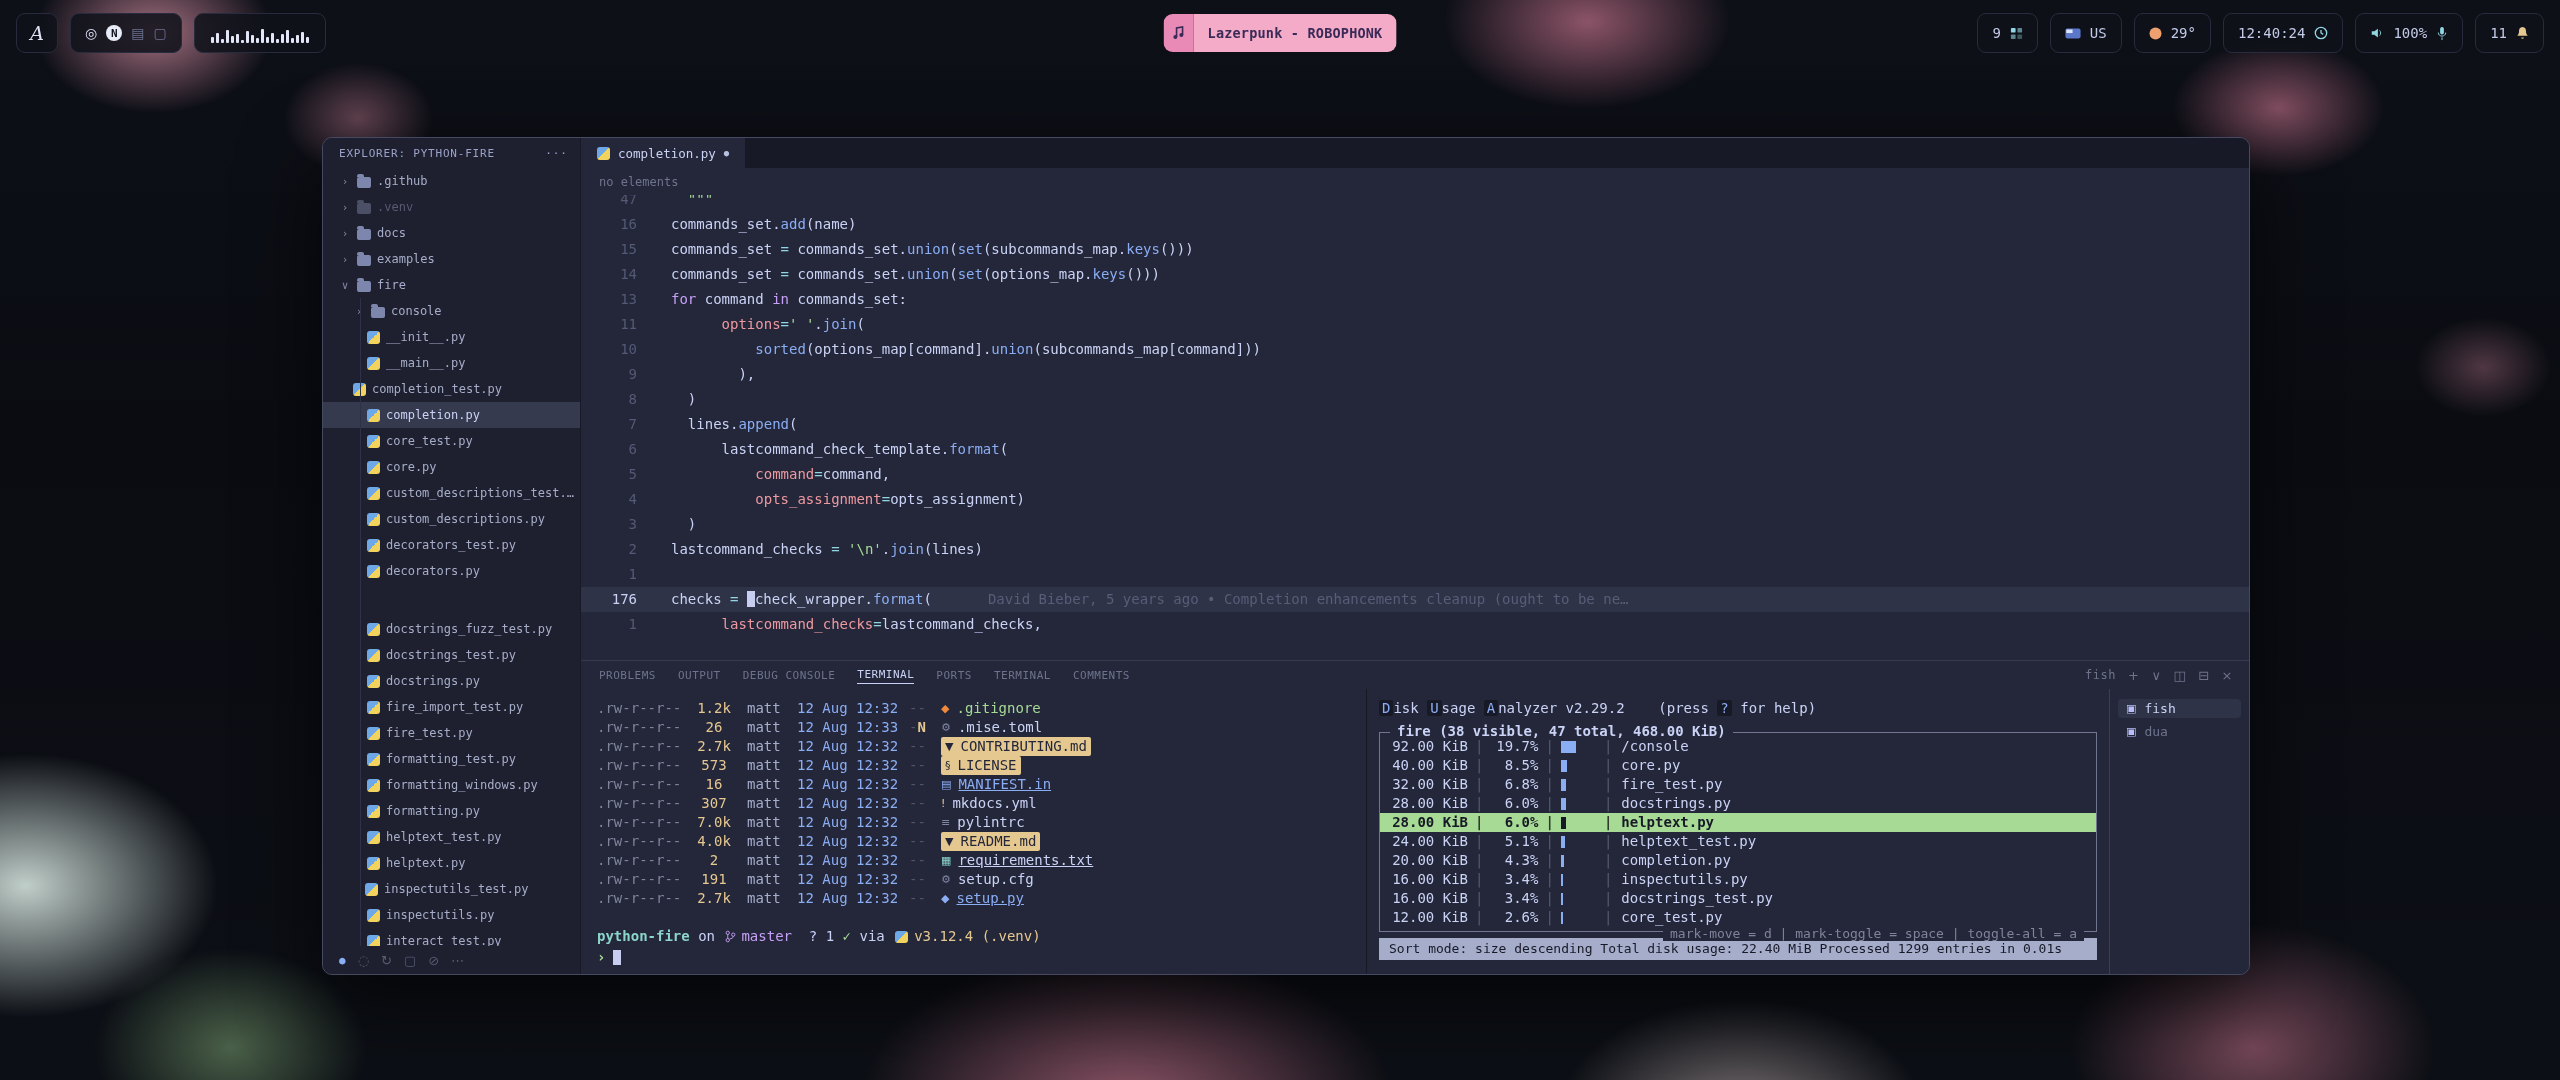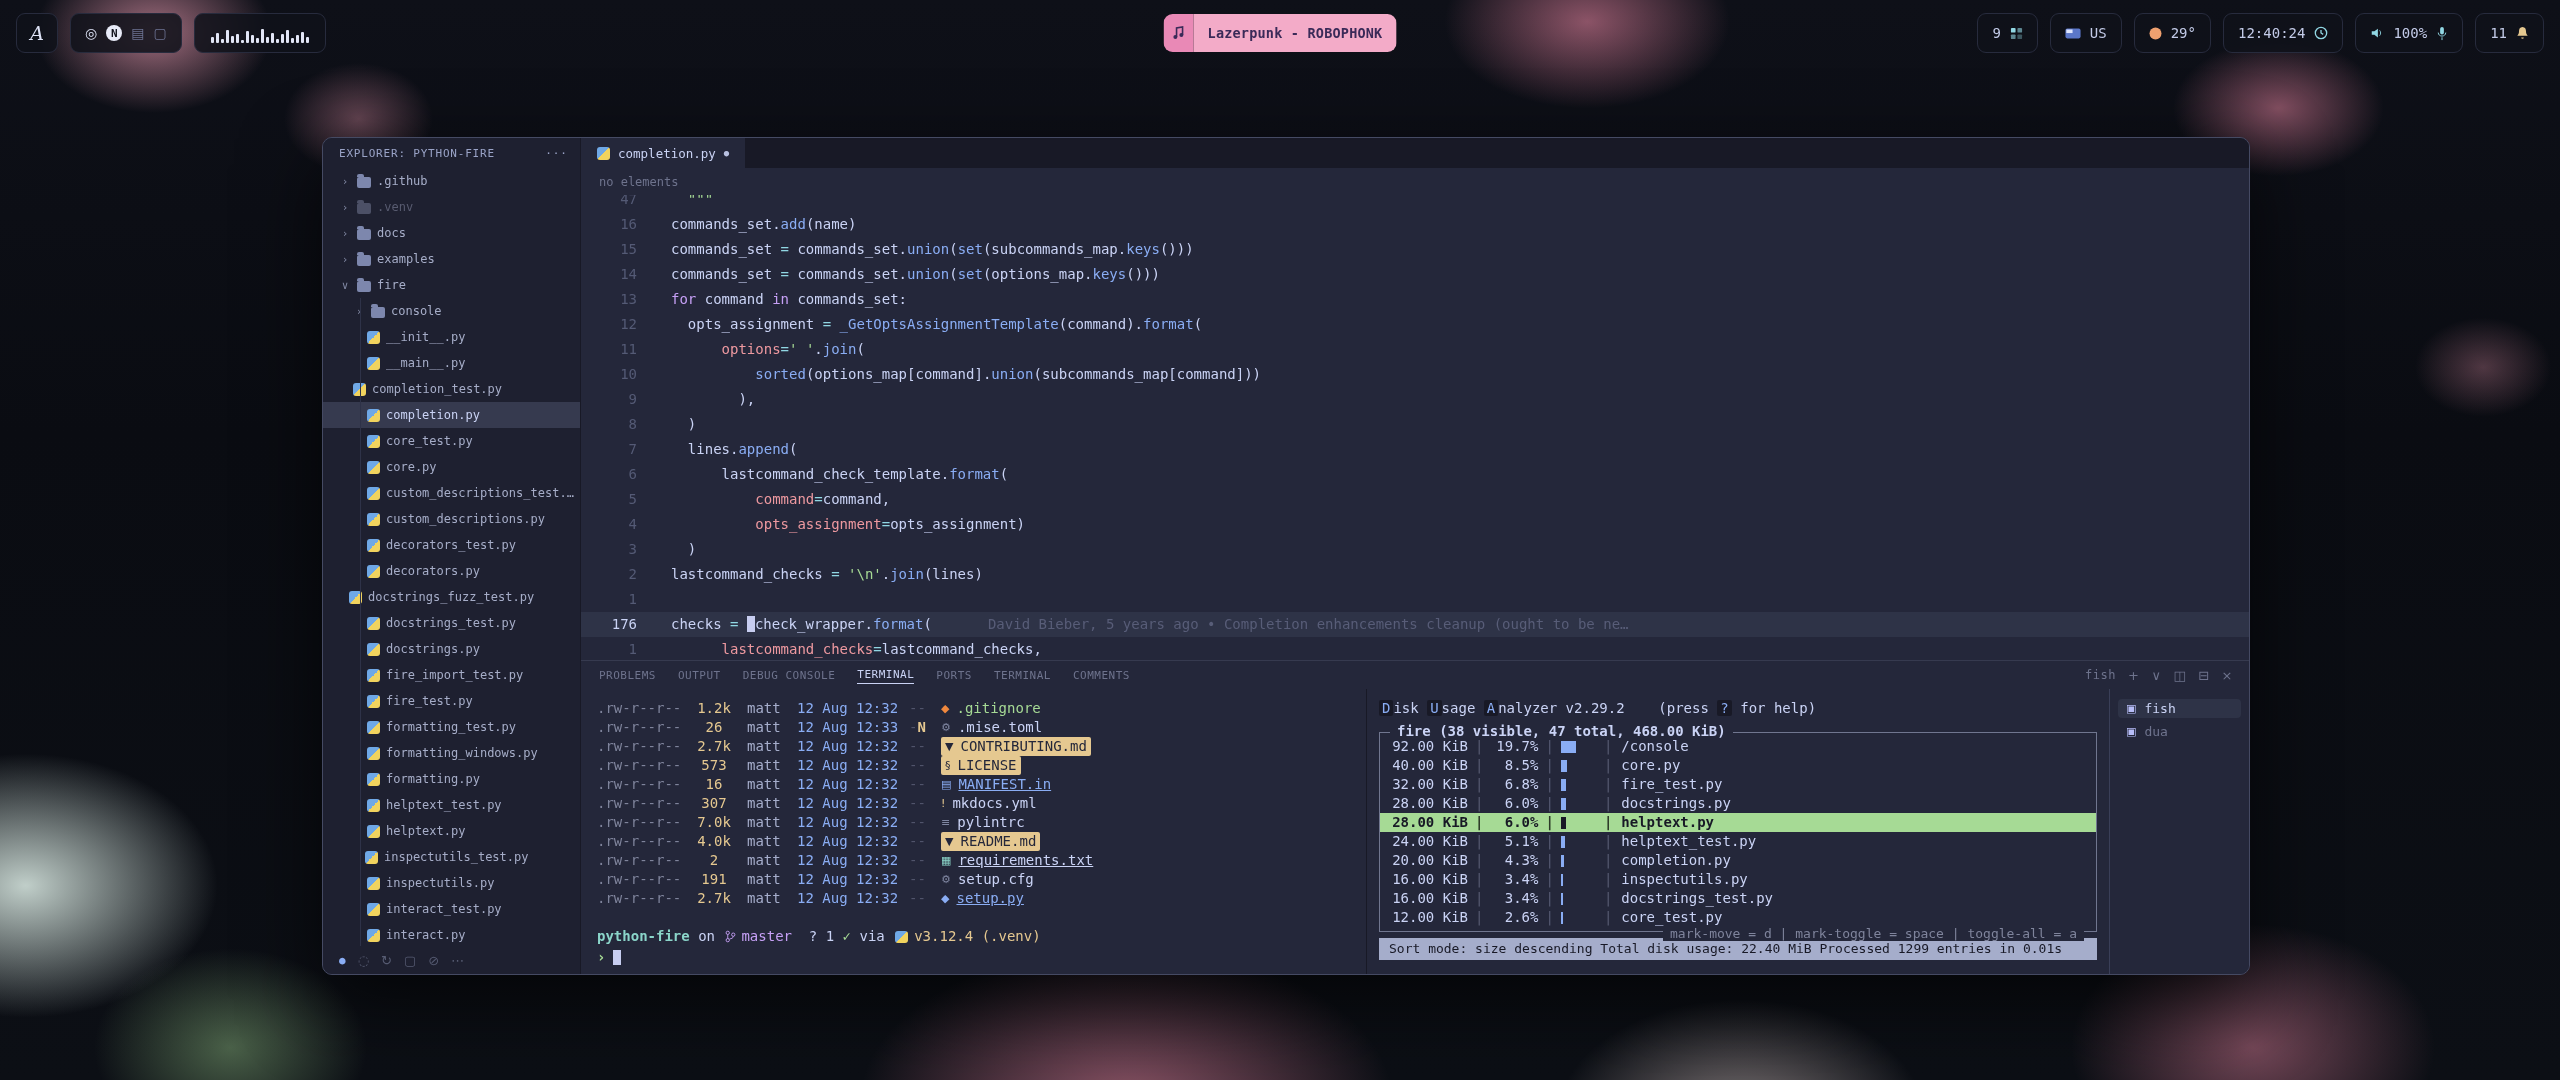--- a/index.html
+++ b/index.html
@@ -307,21 +307,21 @@
             <span class="tlabel">custom_descriptions.py</span>
           </div>
           <div class="trow" style="padding-left: 30px;">
             <span class="pyic file-ind"></span>
             <span class="tlabel">decorators_test.py</span>
           </div>
           <div class="trow" style="padding-left: 30px;">
             <span class="pyic file-ind"></span>
             <span class="tlabel">decorators.py</span>
           </div>
-          <div class="trow" style="padding-left: 12px;">
+          <div class="trow" style="padding-left: 30px; margin-top: 32px;">
             <span class="pyic file-ind"></span>
             <span class="tlabel">docstrings_fuzz_test.py</span>
           </div>
           <div class="trow" style="padding-left: 30px;">
             <span class="pyic file-ind"></span>
             <span class="tlabel">docstrings_test.py</span>
           </div>
           <div class="trow" style="padding-left: 30px;">
             <span class="pyic file-ind"></span>
             <span class="tlabel">docstrings.py</span>
@@ -405,24 +405,20 @@
               <span class="gut">15</span>
               <span class="ctext"><span class="tk-fg">commands_set </span><span class="tk-cyan">=</span><span class="tk-fg"> commands_set.</span><span class="tk-blue">union</span><span class="tk-fg">(</span><span class="tk-blue">set</span><span class="tk-fg">(subcommands_map.</span><span class="tk-blue">keys</span><span class="tk-fg">()))</span></span>
             </div>
             <div class="cline">
               <span class="gut">14</span>
               <span class="ctext"><span class="tk-fg">commands_set </span><span class="tk-cyan">=</span><span class="tk-fg"> commands_set.</span><span class="tk-blue">union</span><span class="tk-fg">(</span><span class="tk-blue">set</span><span class="tk-fg">(options_map.</span><span class="tk-blue">keys</span><span class="tk-fg">()))</span></span>
             </div>
             <div class="cline">
               <span class="gut">13</span>
               <span class="ctext"><span class="tk-mauve">for</span><span class="tk-fg"> command </span><span class="tk-mauve">in</span><span class="tk-fg"> commands_set:</span></span>
-            </div>
-            <div class="cline">
-              <span class="gut">12</span>
-              <span class="ctext">  <span class="tk-fg">opts_assignment </span><span class="tk-cyan">=</span><span class="tk-fg"> </span><span class="tk-blue">_GetOptsAssignmentTemplate</span><span class="tk-fg">(command).</span><span class="tk-blue">format</span><span class="tk-fg">(</span></span>
             </div>
             <div class="cline">
               <span class="gut">11</span>
               <span class="ctext">      <span class="tk-red">options</span><span class="tk-cyan">=</span><span class="tk-green">' '</span><span class="tk-fg">.</span><span class="tk-blue">join</span><span class="tk-fg">(</span></span>
             </div>
             <div class="cline">
               <span class="gut">10</span>
               <span class="ctext">          <span class="tk-blue">sorted</span><span class="tk-fg">(options_map[command].</span><span class="tk-blue">union</span><span class="tk-fg">(subcommands_map[command]))</span></span>
             </div>
             <div class="cline">

